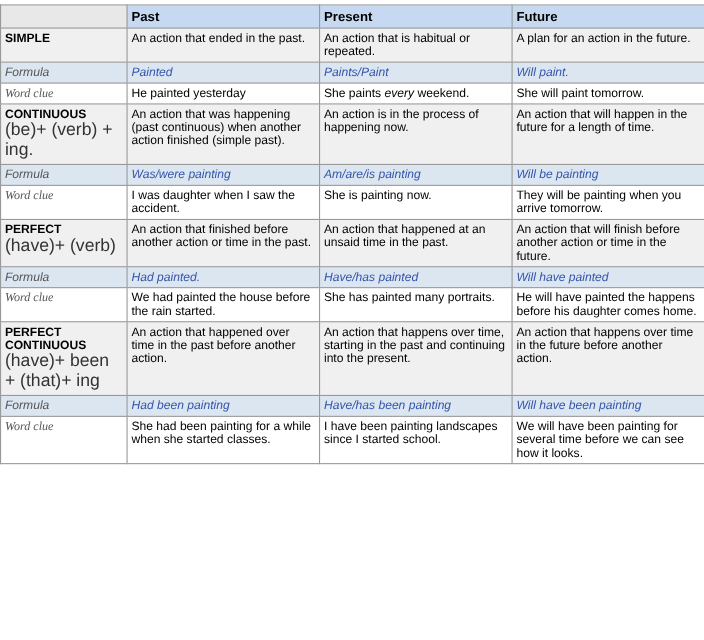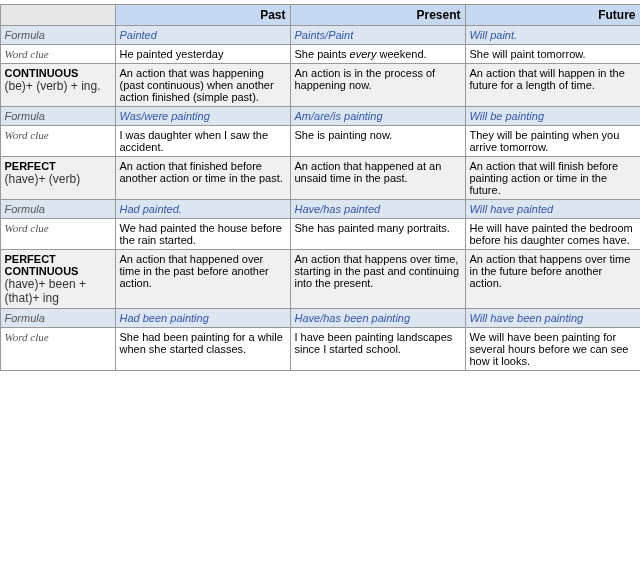--- a/index.html
+++ b/index.html
@@ -17,39 +17,39 @@
       width: 636px;
       table-layout: fixed;
     }
     th, td {
       border: 1px solid #999;
       padding: 3px 4px;
       vertical-align: top;
     }
     th {
       background-color: #c6d9f0;
-      text-align: right;
+      text-align: left;
       font-weight: bold;
       font-size: 12px;
     }
     .col-label {
       width: 115px;
       background-color: #e8e8e8;
     }
     .col-past { width: 175px; }
     .col-present { width: 175px; }
     .col-future { width: 175px; }
 
     .section-title {
       font-weight: bold;
       font-size: 11px;
     }
     .section-sub {
       font-style: normal;
-      font-size: 12px;
+      font-size: 16px;
       color: #333;
     }
     .formula-label {
       font-style: italic;
       color: #555;
     }
     .formula-value {
       font-style: italic;
       color: #3355aa;
     }
@@ -71,20 +71,26 @@
 <table>
   <thead>
     <tr>
       <th class="col-label"></th>
       <th class="col-past">Past</th>
       <th class="col-present">Present</th>
       <th class="col-future">Future</th>
     </tr>
   </thead>
   <tbody id="table-body">
+  <tr class="row-section-header">
+        <td class="col-label label-cell"><span class="section-title">SIMPLE</span></td>
+        <td>An action that ended in the past.</td>
+        <td>An action that is habitual or repeated.</td>
+        <td>A plan for an action in the future.</td>
+      </tr>
       <tr class="row-formula">
         <td class="col-label label-cell"><span class="formula-label">Formula</span></td>
         <td><span class="formula-value">Painted</span></td>
         <td><span class="formula-value">Paints/Paint</span></td>
         <td><span class="formula-value">Will paint.</span></td>
       </tr>
       <tr class="row-wordclue">
         <td class="col-label label-cell"><span class="wordclue-label">Word clue</span></td>
         <td>He painted yesterday</td>
         <td>She paints <em>every</em> weekend.</td>
@@ -105,46 +111,46 @@
       <tr class="row-wordclue">
         <td class="col-label label-cell"><span class="wordclue-label">Word clue</span></td>
         <td>I was daughter when I saw the accident.</td>
         <td>She is painting now.</td>
         <td>They will be painting when you arrive tomorrow.</td>
       </tr>
       <tr class="row-section-header">
         <td class="col-label label-cell"><span class="section-title">PERFECT</span><br><span class="section-sub">(have)+ (verb)</span></td>
         <td>An action that finished before another action or time in the past.</td>
         <td>An action that happened at an unsaid time in the past.</td>
-        <td>An action that will finish before painting action or time in the future.</td>
+        <td>An action that will finish before another action or time in the future.</td>
       </tr>
       <tr class="row-formula">
         <td class="col-label label-cell"><span class="formula-label">Formula</span></td>
         <td><span class="formula-value">Had painted.</span></td>
         <td><span class="formula-value">Have/has painted</span></td>
         <td><span class="formula-value">Will have painted</span></td>
       </tr>
       <tr class="row-wordclue">
         <td class="col-label label-cell"><span class="wordclue-label">Word clue</span></td>
         <td>We had painted the house before the rain started.</td>
         <td>She has painted many portraits.</td>
-        <td>He will have painted the bedroom before his daughter comes have.</td>
+        <td>He will have painted the happens before his daughter comes home.</td>
       </tr>
       <tr class="row-section-header">
         <td class="col-label label-cell"><span class="section-title">PERFECT CONTINUOUS</span><br><span class="section-sub">(have)+ been + (that)+ ing</span></td>
         <td>An action that happened over time in the past before another action.</td>
         <td>An action that happens over time, starting in the past and continuing into the present.</td>
         <td>An action that happens over time in the future before another action.</td>
       </tr>
       <tr class="row-formula">
         <td class="col-label label-cell"><span class="formula-label">Formula</span></td>
         <td><span class="formula-value">Had been painting</span></td>
         <td><span class="formula-value">Have/has been painting</span></td>
         <td><span class="formula-value">Will have been painting</span></td>
       </tr>
       <tr class="row-wordclue">
         <td class="col-label label-cell"><span class="wordclue-label">Word clue</span></td>
         <td>She had been painting for a while when she started classes.</td>
         <td>I have been painting landscapes since I started school.</td>
-        <td>We will have been painting for several hours before we can see how it looks.</td>
+        <td>We will have been painting for several time before we can see how it looks.</td>
       </tr>
     </tbody>
 </table>
 
 </body></html>

